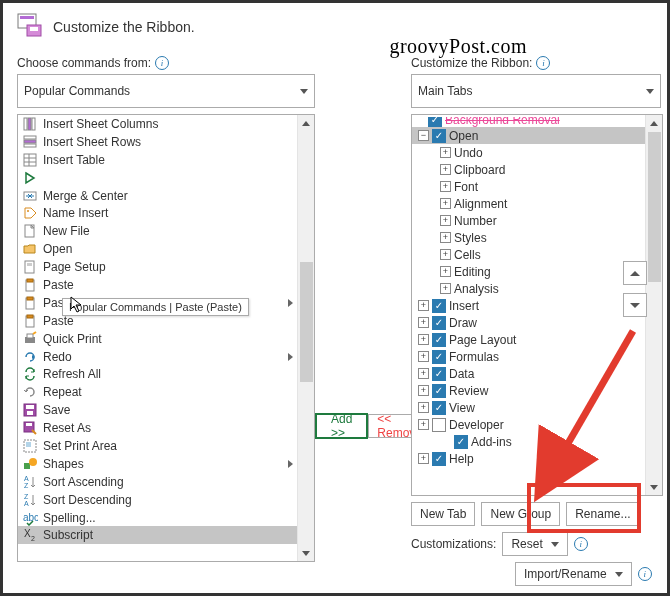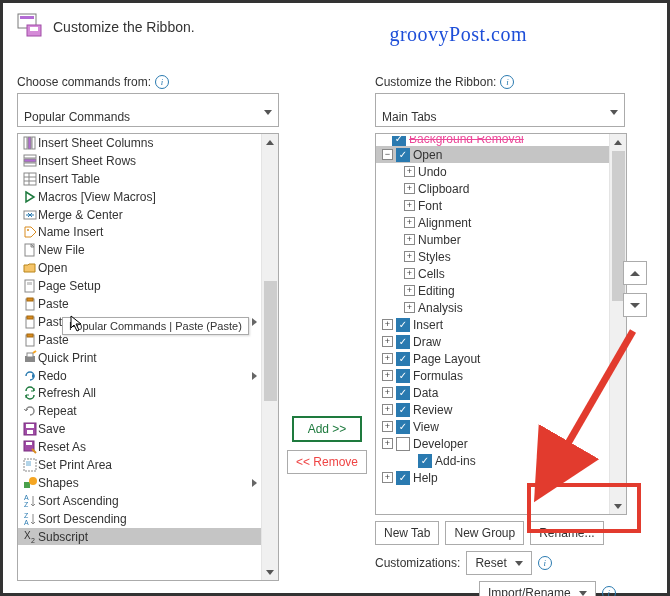--- a/index.html
+++ b/index.html
@@ -1,35 +1,35 @@
 <!DOCTYPE html>
 <html><head>
 <meta charset="utf-8">
 <style>
   html,body{margin:0;padding:0;font-family:"Segoe UI",Tahoma,sans-serif;font-size:12px;color:#333;background:#fff}
   .page{position:relative;width:670px;height:596px;box-sizing:border-box;border:3px solid #333;padding:10px 14px}
-  .watermark{position:absolute;top:20px;right:140px;font-family:Georgia,serif;font-size:20px;color:#1d4ed8;letter-spacing:.5px}
-  .title-row{display:flex;align-items:center;gap:8px;margin-bottom:35px}
+  .watermark{position:absolute;top:32px;right:140px;font-family:Georgia,serif;font-size:20px;color:#000000;letter-spacing:.5px}
+  .title-row{display:flex;align-items:center;gap:8px;margin-bottom:16px}
   .title-row svg{flex:0 0 auto}
   .label-row{display:flex;align-items:center;gap:4px;margin-bottom:4px}
   .info{display:inline-flex;align-items:center;justify-content:center;width:12px;height:12px;border:1px solid #2a7ab0;border-radius:50%;font-size:9px;color:#2a7ab0;font-family:Georgia,serif;font-style:italic}
-  .combo{display:flex;align-items:flex-start;justify-content:space-between;height:22px;border:1px solid #ababab;padding:16px 6px;background:#fff;box-sizing:border-box}
+  .combo{display:flex;align-items:center;justify-content:space-between;height:22px;border:1px solid #ababab;padding:16px 6px;background:#fff;box-sizing:border-box}
   .chev{width:0;height:0;border-left:4px solid transparent;border-right:4px solid transparent;border-top:5px solid #555}
   .cols{display:flex;gap:0;margin-top:4px}
-  .col-left{width:262px}
-  .col-mid{width:96px;display:flex;flex-direction:column;align-items:center;justify-content:center;padding-top:210px}
+  .col-left{width:298px}
+  .col-mid{width:96px;display:flex;flex-direction:row;align-items:center;justify-content:space-between;padding-top:210px}
   .col-right{flex:1;min-width:0}
   .listbox{position:relative;height:446px;border:1px solid #ababab;margin-top:6px;display:flex;background:#fff}
   .list-inner{flex:1;overflow:hidden}
   .scrollbar{width:16px;background:#f0f0f0;border-left:1px solid #e4e4e4;display:flex;flex-direction:column;align-items:center}
   .sb-btn{width:100%;height:16px;display:flex;align-items:center;justify-content:center;background:#f0f0f0}
   .sb-up{width:0;height:0;border-left:4px solid transparent;border-right:4px solid transparent;border-bottom:5px solid #555}
   .sb-dn{width:0;height:0;border-left:4px solid transparent;border-right:4px solid transparent;border-top:5px solid #555}
   .sb-thumb{width:13px;background:#cdcdcd;margin:1px 0}
-  .cmd{display:flex;align-items:center;height:17.9px;padding:0 2px 0 4px;white-space:nowrap}
+  .cmd{display:flex;align-items:center;height:17.9px;padding:0 2px 0 4px;gap:5px;white-space:nowrap}
   .cmd .ic{width:16px;height:16px;display:flex;align-items:center;justify-content:center;flex:0 0 16px}
   .cmd.sel{background:#c5c5c5}
   .cmd .more{margin-left:auto;width:0;height:0;border-top:4px solid transparent;border-bottom:4px solid transparent;border-left:5px solid #666;margin-right:2px}
   .tooltip{position:absolute;left:44px;top:183px;background:#fff;border:1px solid #aaa;padding:2px 6px;font-size:11px;box-shadow:1px 1px 2px rgba(0,0,0,.15);z-index:5}
   .btn{border:1px solid #ababab;background:#fff;height:22px;padding:0 8px;display:inline-flex;align-items:center;gap:4px;font-size:12px;color:#333}
   .btn.green{border:2px solid #1e7a3e;color:#1e7a3e;font-weight:400;padding:0 14px}
   .btn.dis{color:#ef4444}
   .rlist{height:380px;border:1px solid #ababab;margin-top:6px;display:flex;background:#fff}
   .rlist-inner{flex:1;overflow:hidden;padding:2px 0}
   .node{display:flex;align-items:center;height:17px;gap:3px}
@@ -111,21 +111,20 @@
                 </svg>
               </span>
               <span>Insert Table</span>
             </div>
             <div class="cmd">
               <span class="ic">
                 <svg width="16" height="16" viewBox="0 0 16 16">
                   <path d="M4 3 L12 8 L4 13 Z" fill="none" stroke="#1e7a3e" stroke-width="1.5"></path>
                 </svg>
               </span>
-              <span>Macros [View Macros]</span>
             </div>
             <div class="cmd">
               <span class="ic">
                 <svg width="16" height="16" viewBox="0 0 16 16">
                   <rect x="2" y="4" width="12" height="8" fill="#fff" stroke="#888"></rect>
                   <path d="M4 8 L7 8 M12 8 L9 8" stroke="#2a7ab0"></path>
                   <path d="M6 6 L8 8 L6 10 M10 6 L8 8 L10 10" fill="none" stroke="#2a7ab0"></path>
                 </svg>
               </span>
               <span>Merge &amp; Center</span>
@@ -282,20 +281,29 @@
             </div>
             <div class="cmd">
               <span class="ic">
                 <svg width="16" height="16" viewBox="0 0 16 16">
                   <text x="2" y="7" font-size="7" fill="#2a7ab0">Z</text>
                   <text x="2" y="14" font-size="7" fill="#2a7ab0">A</text>
                   <path d="M11 3 L11 13 M9 11 L11 13 L13 11" fill="none" stroke="#888"></path>
                 </svg>
               </span>
               <span>Sort Descending</span>
+            </div>
+            <div class="cmd">
+              <span class="ic">
+                <svg width="16" height="16" viewBox="0 0 16 16">
+                  <text x="1" y="11" font-size="10" fill="#2a7ab0">abc</text>
+                  <path d="M5 13 L7 15 L11 11" fill="none" stroke="#1e7a3e" stroke-width="1.5"></path>
+                </svg>
+              </span>
+              <span>Spelling...</span>
             </div>
             <div class="cmd sel">
               <span class="ic">
                 <svg width="16" height="16" viewBox="0 0 16 16">
                   <text x="2" y="10" font-size="10" fill="#333">X</text>
                   <text x="9" y="14" font-size="7" fill="#333">2</text>
                 </svg>
               </span>
               <span>Subscript</span>
             </div>

